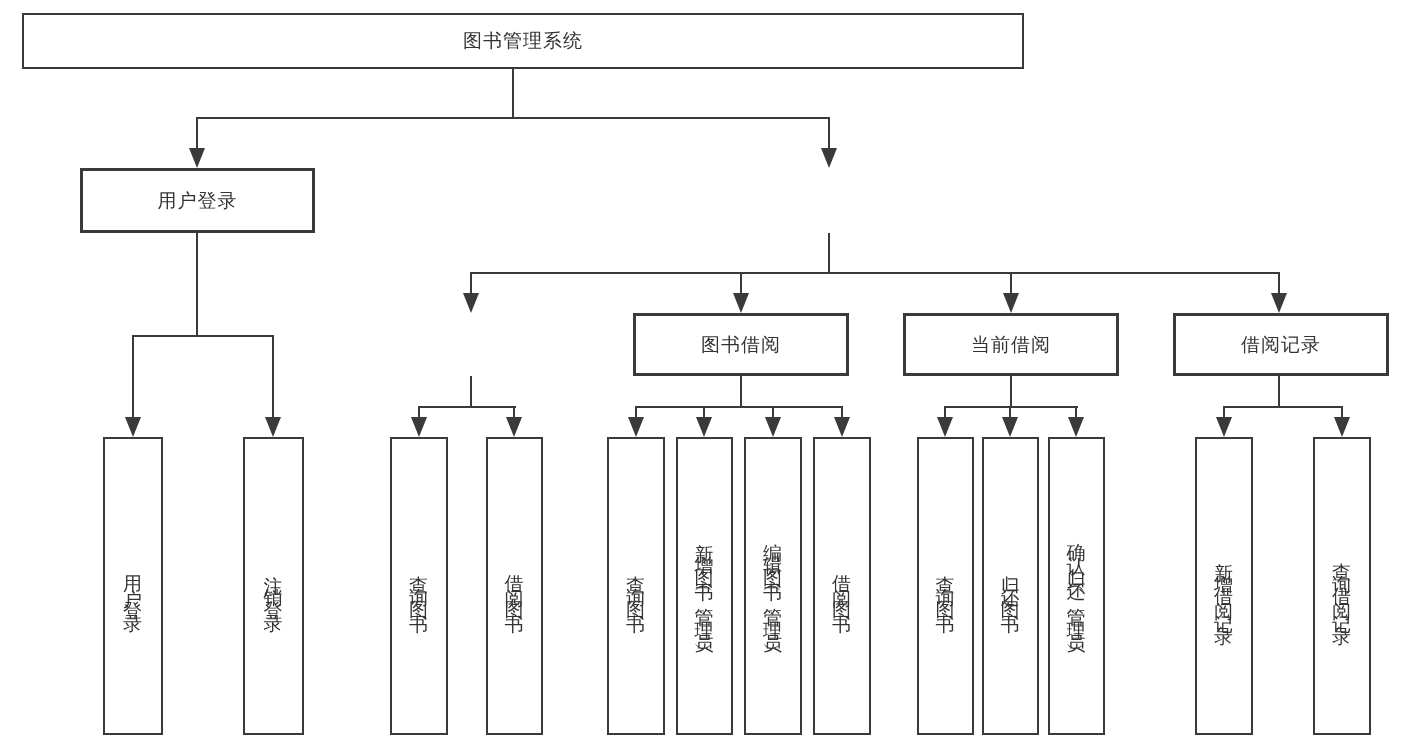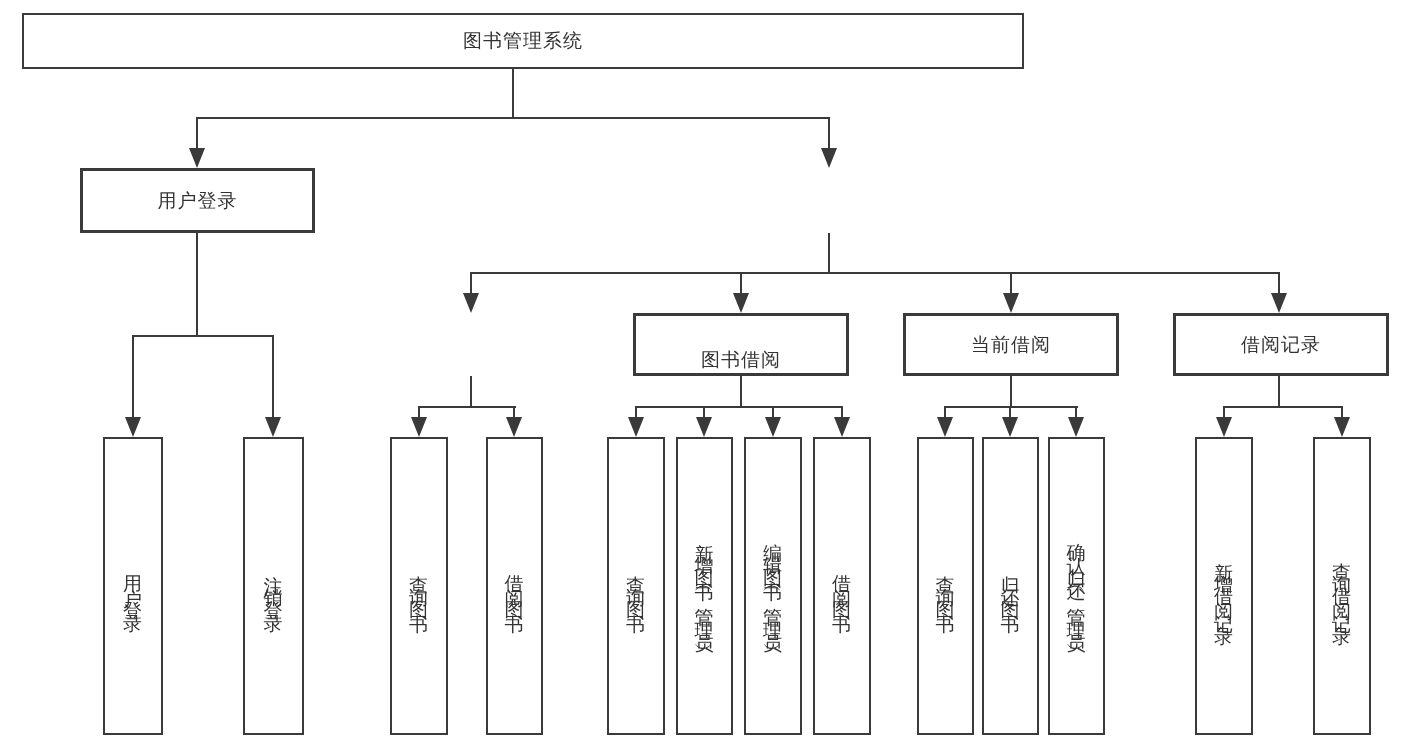--- a/index.html
+++ b/index.html
@@ -42,21 +42,21 @@
 <div id="canvas">
 
   <div class="hbox root" style="left:22px;top:13px;width:1002px;height:56px;">
     <span class="t">图书管理系统</span>
   </div>
 
   <div class="hbox" style="left:80px;top:168px;width:235px;height:65px;">
     <span>用户登录</span>
   </div>
 
-  <div class="hbox" style="left:633px;top:313px;width:216px;height:63px;align-items:flex-end;">
+  <div class="hbox" style="left:633px;top:313px;width:216px;height:63px;">
     <span>图书借阅</span>
   </div>
   <div class="hbox" style="left:903px;top:313px;width:216px;height:63px;">
     <span>当前借阅</span>
   </div>
   <div class="hbox" style="left:1173px;top:313px;width:216px;height:63px;">
     <span>借阅记录</span>
   </div>
 
   <div class="leaf" style="left:103px;width:60px;">

